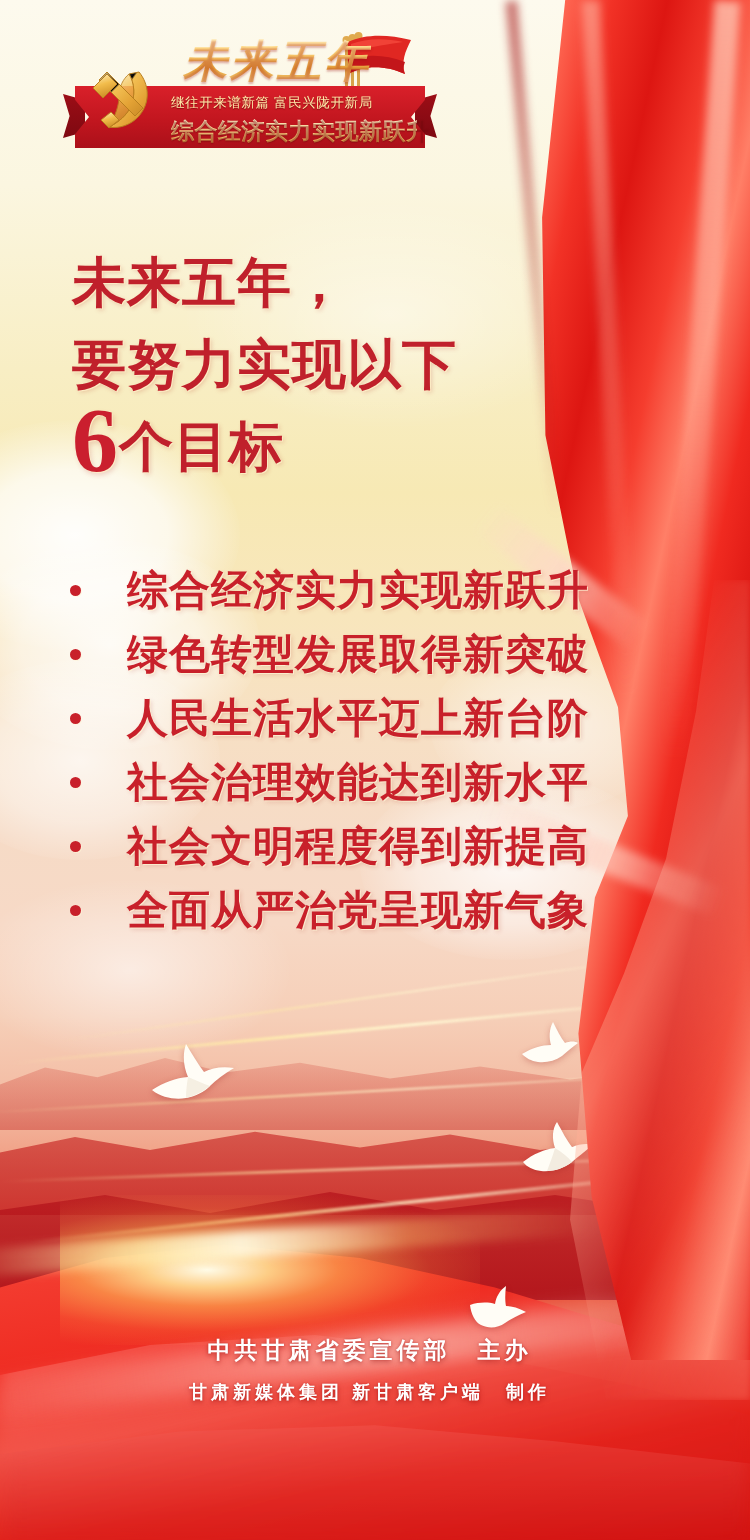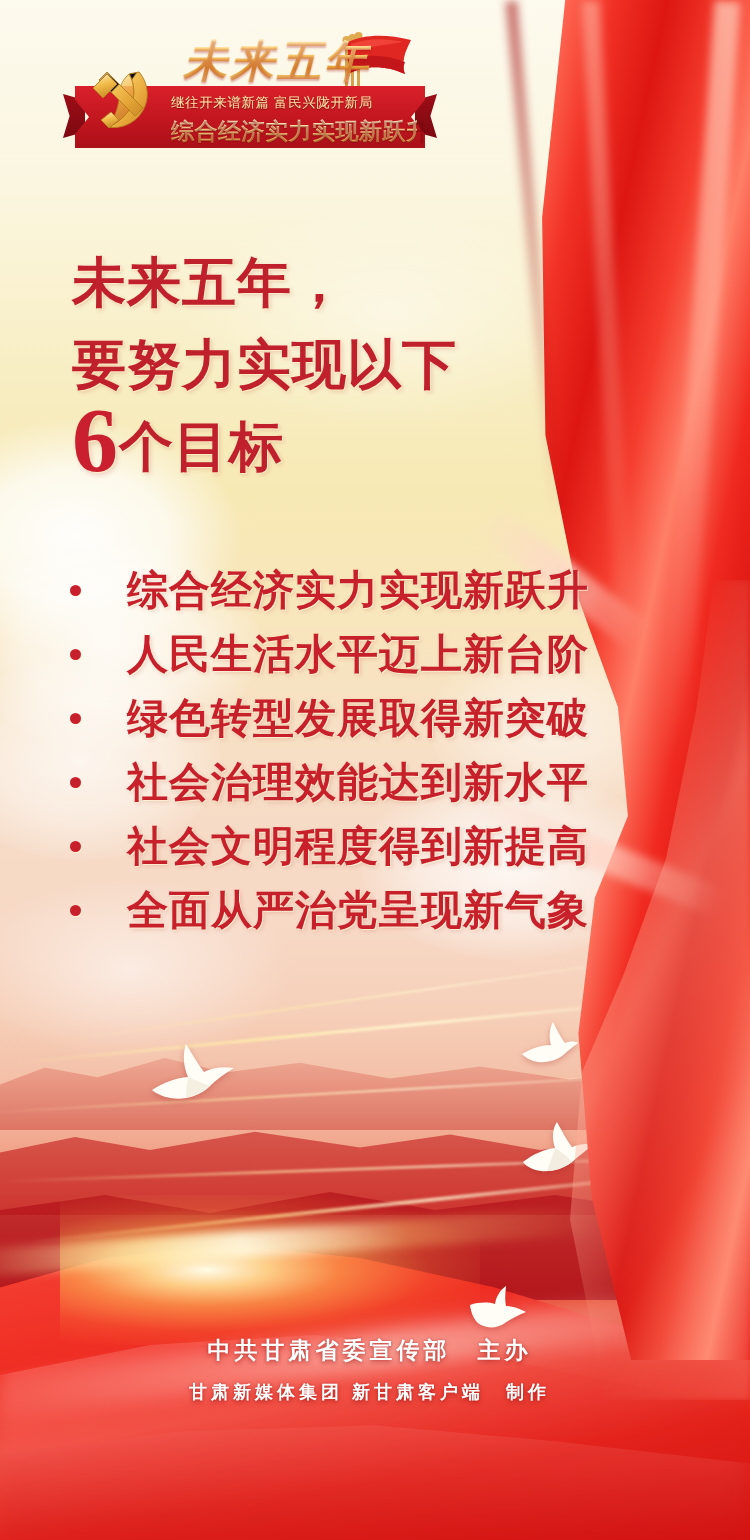--- a/index.html
+++ b/index.html
@@ -321,25 +321,25 @@
     </div>
   </div>
 
   <div id="goal-list">
     <div class="goal">
       <span class="bullet"></span>
       <span>综合经济实力实现新跃升</span>
     </div>
     <div class="goal">
       <span class="bullet"></span>
+      <span>绿色转型发展取得新突破</span>
+    </div>
+    <div class="goal">
+      <span class="bullet"></span>
       <span>人民生活水平迈上新台阶</span>
-    </div>
-    <div class="goal">
-      <span class="bullet"></span>
-      <span>绿色转型发展取得新突破</span>
     </div>
     <div class="goal">
       <span class="bullet"></span>
       <span>社会治理效能达到新水平</span>
     </div>
     <div class="goal">
       <span class="bullet"></span>
       <span>社会文明程度得到新提高</span>
     </div>
     <div class="goal">

